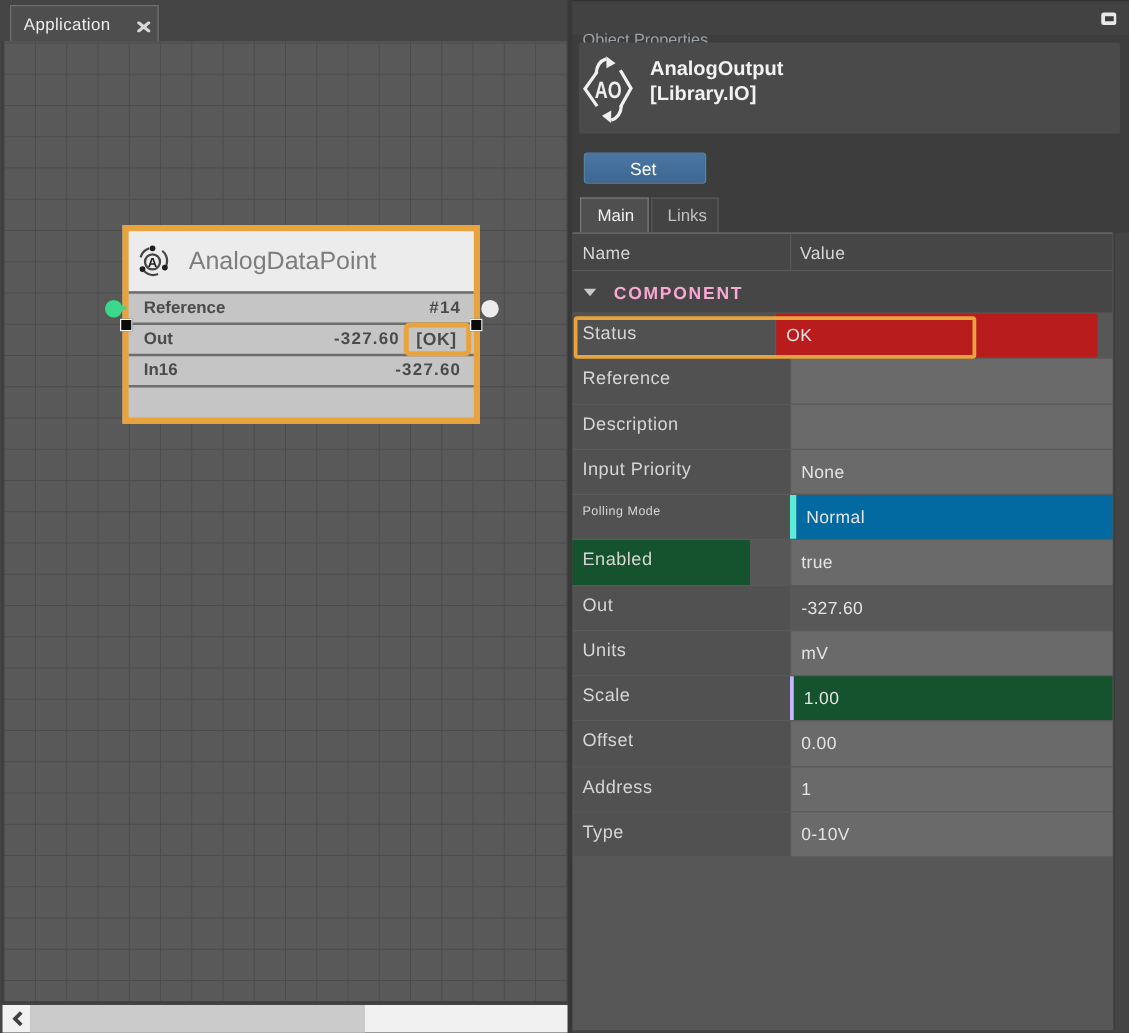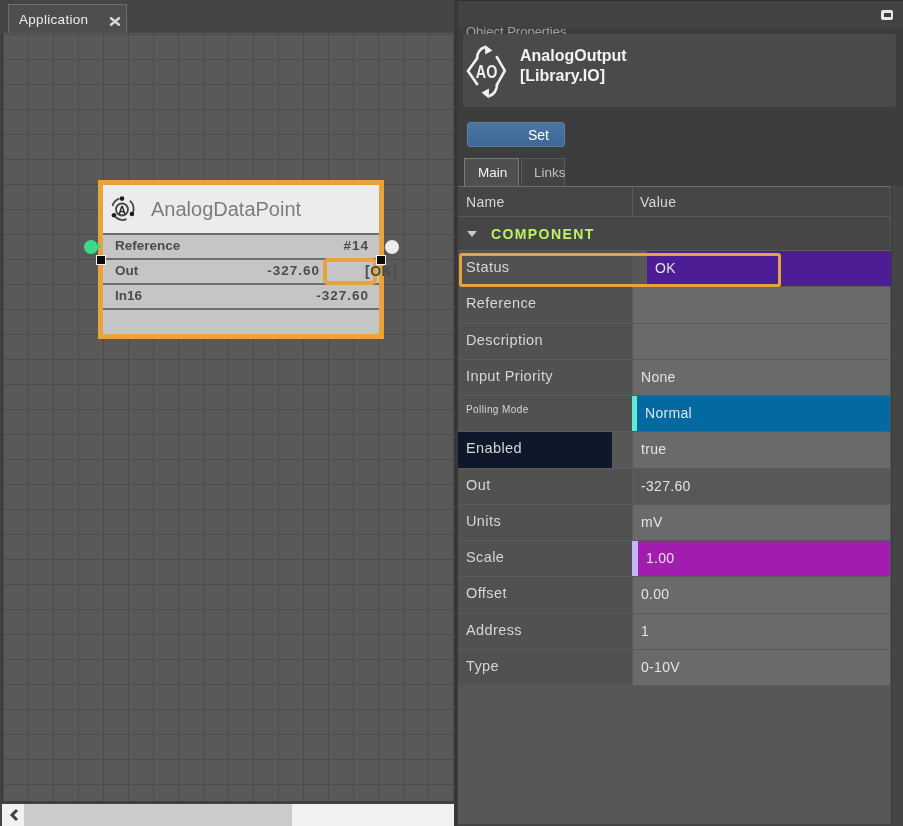--- a/index.html
+++ b/index.html
@@ -63,21 +63,21 @@
       <span class="abs" style="right:59px;top:3px;letter-spacing:1px;">-327.60</span>
     </div>
     <div class="abs" style="left:0;top:98px;width:276px;height:25px;background:#c5c5c5;border-top:2px solid #6e6e6e;color:#4b4b4b;font-size:13.5px;font-weight:bold;">
       <span class="abs" style="left:12px;top:3px;">In16</span>
       <span class="abs" style="right:10px;top:3px;letter-spacing:1px;">-327.60</span>
     </div>
     <div class="abs" style="left:0;top:123px;width:276px;height:25px;background:#c5c5c5;border-top:2px solid #6e6e6e;"></div>
   </div>
 
   <div class="abs" style="left:323px;top:258px;width:54px;height:27px;border:4.5px solid #e8a33c;border-radius:5px;">
-    <span class="abs" style="left:6px;top:1px;font-size:14px;font-weight:bold;color:#4b4b4b;letter-spacing:0.5px;margin-left:32px;">[OK]</span>
+    <span class="abs" style="left:6px;top:1px;font-size:14px;font-weight:bold;color:#4b4b4b;letter-spacing:0.5px;">[OK]</span>
   </div>
 
   <div class="abs" style="left:96px;top:245px;width:5px;height:3px;background:#3bd98b;"></div>
   <div class="abs" style="left:84px;top:240px;width:14px;height:14px;border-radius:50%;background:#3bd98b;"></div>
   <div class="abs" style="left:385px;top:240px;width:14px;height:14px;border-radius:50%;background:#ececec;"></div>
   <div class="abs" style="left:95.5px;top:254.5px;width:10px;height:10px;background:#0a0a0a;border:1.5px solid #f5f5f5;"></div>
   <div class="abs" style="left:375.5px;top:254.5px;width:10px;height:10px;background:#0a0a0a;border:1.5px solid #f5f5f5;"></div>
 
   <div class="abs" id="rightside" style="left:458px;top:0;width:445px;height:826px;background:#3d3d3d;">
 
@@ -97,47 +97,47 @@
         </g>
         <polygon points="21,3 28.4,8.6 21.2,12.6" fill="#f0f0f0"></polygon>
         <polygon points="25,46.4 17.6,50.6 24.8,56.4" fill="#f0f0f0"></polygon>
         <text x="22.6" y="36.4" font-size="19" font-weight="bold" fill="#f0f0f0" text-anchor="middle" font-family="Liberation Sans" textLength="21.5" lengthAdjust="spacingAndGlyphs">AO</text>
       </svg>
       <span class="abs" style="left:57px;top:13px;font-size:16px;font-weight:bold;color:#f2f2f2;">AnalogOutput</span>
       <span class="abs" style="left:57px;top:32.5px;font-size:16px;font-weight:bold;color:#f2f2f2;">[Library.IO]</span>
     </div>
 
     <div class="abs" style="left:9px;top:122px;width:98px;height:25px;border-radius:3px;background:linear-gradient(#4b76a3,#3e6893);border:1px solid #55829f;">
-      <span class="abs" style="left:36px;top:4px;font-size:14px;color:#fff;margin-left:24px;">Set</span>
+      <span class="abs" style="left:36px;top:4px;font-size:14px;color:#fff;">Set</span>
     </div>
 
     <div class="abs" style="left:6px;top:158px;width:55px;height:28px;background:#4f4f4f;border:1px solid #7a7a7a;border-bottom:none;">
       <span class="abs" style="left:13px;top:6px;font-size:13.5px;color:#f2f2f2;">Main</span>
     </div>
-    <div class="abs" style="left:63px;top:158px;width:44px;height:28px;background:#434343;border:1px solid #5a5a5a;border-bottom:none;">
+    <div class="abs" style="left:63px;top:158px;width:54px;height:28px;background:#434343;border:1px solid #5a5a5a;border-bottom:none;">
       <span class="abs" style="left:12px;top:6px;font-size:13.5px;color:#c0c0c0;">Links</span>
     </div>
 
     <div class="abs" id="proptable" style="left:0;top:186px;width:433px;height:638px;background:#575757;font-size:14px;letter-spacing:0.3px;">
 <div class="abs" style="left:0;top:0;width:432px;height:31px;background:#464646;border-top:1px solid #6e6e6e;border-bottom:1px solid #5a5a5a;">
   <span class="abs" style="left:8px;top:7px;color:#d6d6d6;">Name</span>
   <span class="abs" style="left:182px;top:7px;color:#d6d6d6;">Value</span>
   <div class="abs" style="left:174px;top:0;width:1px;height:31px;background:#5a5a5a;"></div>
 </div>
 <div class="abs" style="left:0;top:31px;width:432px;height:34px;background:#464646;border-bottom:1px solid #5a5a5a;">
   <svg class="abs" style="left:9px;top:13px;" width="10" height="8" viewBox="0 0 10 8">
             <path d="M0 1 L10 1 L5 7 Z" fill="#c8c8c8"></path>
           </svg>
-  <span class="abs" style="left:33px;top:9px;color:#bef264;font-weight:bold;font-size:14px;letter-spacing:1.4px;">COMPONENT</span>
+  <span class="abs" style="left:33px;top:9px;color:#f9a8d4;font-weight:bold;font-size:14px;letter-spacing:1.4px;">COMPONENT</span>
 </div>
 <div class="abs" style="left:0;top:65px;width:432px;height:36.25px;border-bottom:1px solid #5a5a5a;">
   <div class="abs" style="left:0;top:0;width:174px;height:100%;background:#515151;">
             <span class="abs" style="left:8px;top:8px;color:#d6d6d6;font-size:14.5px;letter-spacing:0.4px;">Status</span>
           </div>
-  <div class="abs" style="left:188px;top:0;width:258px;height:100%;background:#4c1d95;border-left:1px solid #5a5a5a;">
+  <div class="abs" style="left:162px;top:0;width:258px;height:100%;background:#b91c1c;border-left:1px solid #5a5a5a;">
             <span class="abs" style="left:8px;top:9px;color:#e4e4e4;">OK</span>
           </div>
 </div>
 <div class="abs" style="left:0;top:101.25px;width:432px;height:36.25px;border-bottom:1px solid #5a5a5a;">
   <div class="abs" style="left:0;top:0;width:174px;height:100%;background:#515151;">
             <span class="abs" style="left:8px;top:8px;color:#d6d6d6;font-size:14.5px;letter-spacing:0.4px;">Reference</span>
           </div>
   <div class="abs" style="left:174px;top:0;width:258px;height:100%;background:#6a6a6a;border-left:1px solid #5a5a5a;"></div>
 </div>
 <div class="abs" style="left:0;top:137.5px;width:432px;height:36.25px;border-bottom:1px solid #5a5a5a;">
@@ -156,21 +156,21 @@
 </div>
 <div class="abs" style="left:0;top:210px;width:432px;height:36.25px;border-bottom:1px solid #5a5a5a;">
   <div class="abs" style="left:0;top:0;width:174px;height:100%;background:#515151;">
             <span class="abs" style="left:8px;top:8px;color:#d6d6d6;font-size:10px;letter-spacing:0.4px;text-align:center;">Polling Mode</span>
           </div>
   <div class="abs" style="left:174px;top:0;width:258px;height:100%;background:#0369a1;border-left:5px solid #5eead4;">
             <span class="abs" style="left:8px;top:9px;color:#e4e4e4;">Normal</span>
           </div>
 </div>
 <div class="abs" style="left:0;top:246.25px;width:432px;height:36.25px;border-bottom:1px solid #5a5a5a;">
-  <div class="abs" style="left:0;top:0;width:154px;height:100%;background:#0f172a;">
+  <div class="abs" style="left:0;top:0;width:142px;height:100%;background:#14532d;">
             <span class="abs" style="left:8px;top:8px;color:#d6d6d6;font-size:14.5px;letter-spacing:0.4px;">Enabled</span>
           </div>
   <div class="abs" style="left:174px;top:0;width:258px;height:100%;background:#6a6a6a;border-left:1px solid #5a5a5a;">
             <span class="abs" style="left:8px;top:9px;color:#e4e4e4;">true</span>
           </div>
 </div>
 <div class="abs" style="left:0;top:282.5px;width:432px;height:36.25px;border-bottom:1px solid #5a5a5a;">
   <div class="abs" style="left:0;top:0;width:174px;height:100%;background:#515151;">
             <span class="abs" style="left:8px;top:8px;color:#d6d6d6;font-size:14.5px;letter-spacing:0.4px;">Out</span>
           </div>
@@ -183,21 +183,21 @@
             <span class="abs" style="left:8px;top:9px;color:#e4e4e4;">mV</span>
           </div>
   <div class="abs" style="left:0;top:0;width:174px;height:100%;background:#515151;">
             <span class="abs" style="left:8px;top:8px;color:#d6d6d6;font-size:14.5px;letter-spacing:0.4px;">Units</span>
           </div>
 </div>
 <div class="abs" style="left:0;top:355px;width:432px;height:36.25px;border-bottom:1px solid #5a5a5a;">
   <div class="abs" style="left:0;top:0;width:174px;height:100%;background:#515151;">
             <span class="abs" style="left:8px;top:8px;color:#d6d6d6;font-size:14.5px;letter-spacing:0.4px;">Scale</span>
           </div>
-  <div class="abs" style="left:174px;top:0;width:258px;height:100%;background:#a21caf;border-left:6px solid #c4b5fd;">
+  <div class="abs" style="left:174px;top:0;width:258px;height:100%;background:#14532d;border-left:3px solid #c4b5fd;">
             <span class="abs" style="left:8px;top:9px;color:#e4e4e4;">1.00</span>
           </div>
 </div>
 <div class="abs" style="left:0;top:391.25px;width:432px;height:36.25px;border-bottom:1px solid #5a5a5a;">
   <div class="abs" style="left:0;top:0;width:174px;height:100%;background:#515151;">
             <span class="abs" style="left:8px;top:8px;color:#d6d6d6;font-size:14.5px;letter-spacing:0.4px;">Offset</span>
           </div>
   <div class="abs" style="left:174px;top:0;width:258px;height:100%;background:#6a6a6a;border-left:1px solid #5a5a5a;">
             <span class="abs" style="left:8px;top:9px;color:#e4e4e4;">0.00</span>
           </div>

